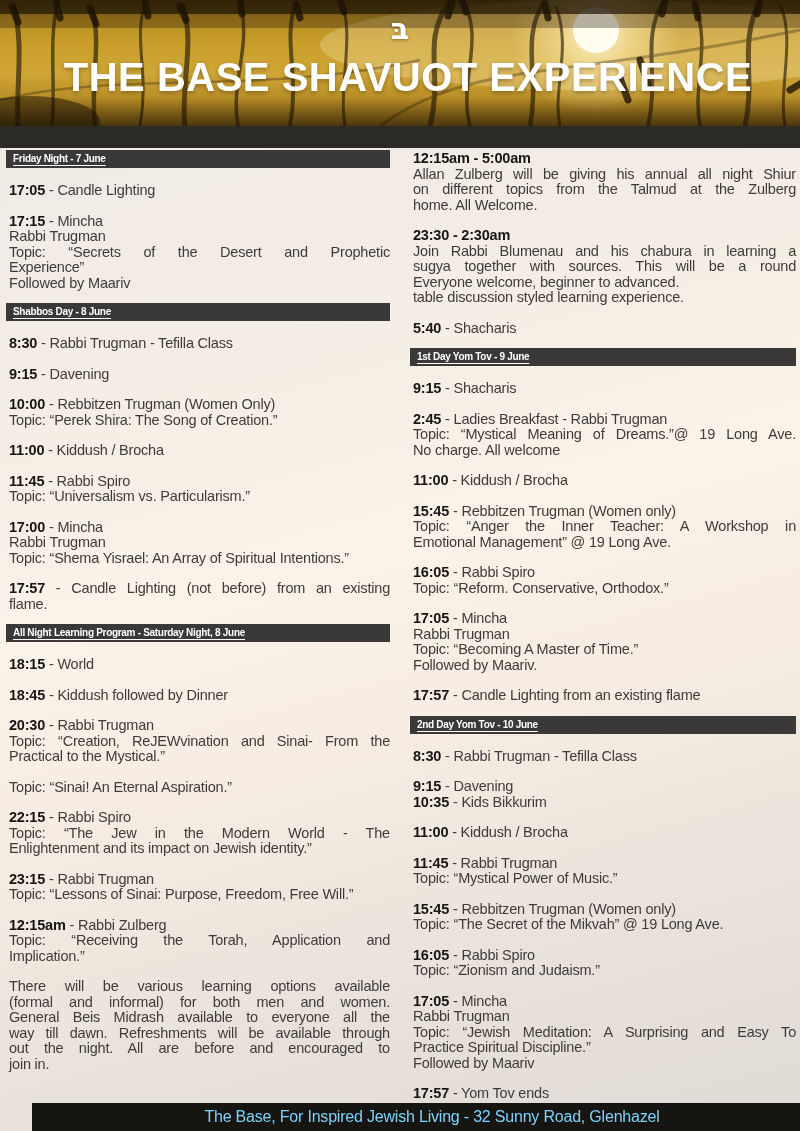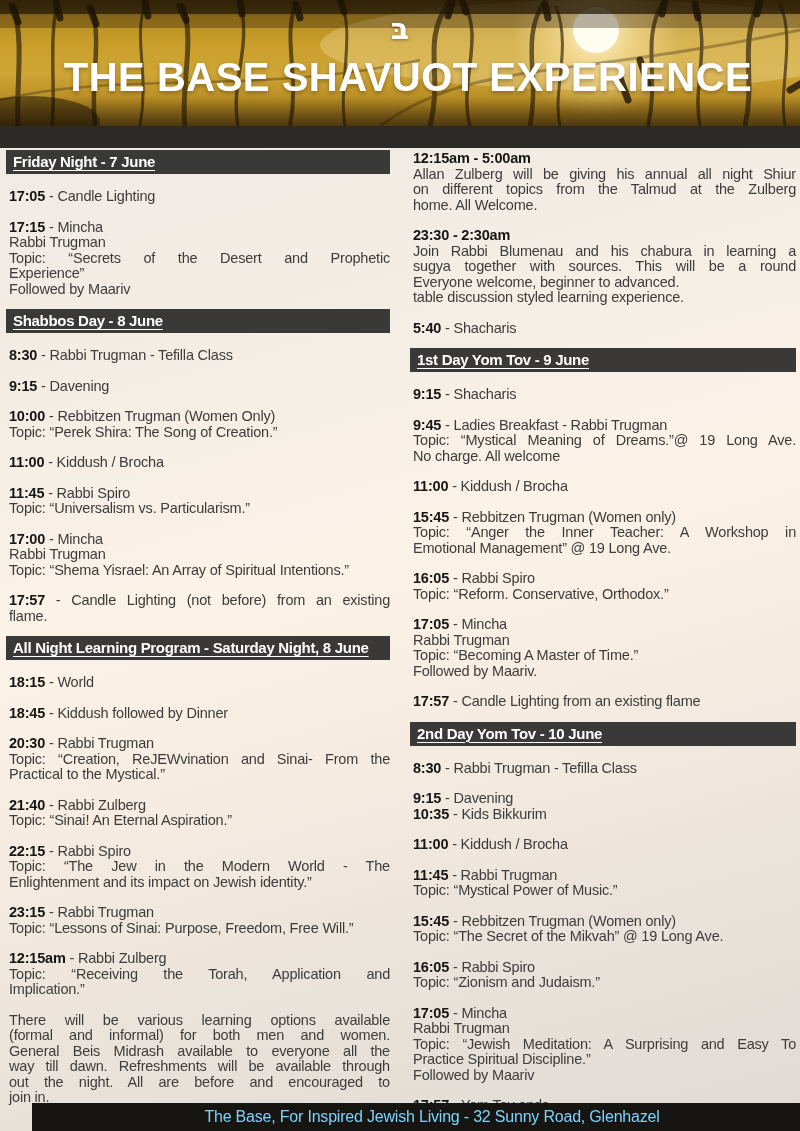--- a/index.html
+++ b/index.html
@@ -20,21 +20,21 @@
     position:absolute;top:55px;left:8px;width:100%;text-align:center;
     color:#ffffff;font-size:40px;font-weight:bold;letter-spacing:.5px;white-space:nowrap;
     text-shadow:0 2px 4px rgba(40,25,0,.35);
   }
   .strip{position:absolute;top:126px;left:0;width:800px;height:22px;background:#2c2a27;}
   
   .col{position:absolute;top:148px;color:#3e3c3a;}
   .col-left{left:6px;width:384px;}
   .col-right{left:410px;width:386px;}
   .bar{
-    background:#3a3938;color:#fff;font-weight:bold;font-size:15px;letter-spacing:-0.3px;
+    background:#3a3938;color:#fff;font-weight:bold;font-size:10px;letter-spacing:-0.3px;
     padding:3px 6px 4px 7px;margin:11px 0 12px 0;white-space:nowrap;
   }
   .col-left .bar:first-child{margin-top:2px;}
   .bar-text{text-decoration:underline;text-decoration-thickness:1px;text-underline-offset:3px;}
   .block{margin:0 0 12px 0;padding:3px 0 0 3px;}
   .row{font-size:14.5px;line-height:15.5px;letter-spacing:-0.2px;}
   .row b{color:#161514;}
   .row.j{text-align:justify;text-align-last:justify;}
   
   .footer{
@@ -167,21 +167,20 @@
       </div>
       <div class="block">
         <div class="row"><b>18:45</b><span> - Kiddush followed by Dinner</span></div>
       </div>
       <div class="block">
         <div class="row"><b>20:30</b><span> - Rabbi Trugman</span></div>
         <div class="row j"><span>Topic: “Creation, ReJEWvination and Sinai- From the</span></div>
         <div class="row"><span>Practical to the Mystical.”</span></div>
       </div>
       <div class="block">
-        <div class="row"><b>21:40</b><span> - Rabbi Zulberg</span></div>
         <div class="row"><span>Topic: “Sinai! An Eternal Aspiration.”</span></div>
       </div>
       <div class="block">
         <div class="row"><b>22:15</b><span> - Rabbi Spiro</span></div>
         <div class="row j"><span>Topic: “The Jew in the Modern World - The</span></div>
         <div class="row"><span>Enlightenment and its impact on Jewish identity.”</span></div>
       </div>
       <div class="block">
         <div class="row"><b>23:15</b><span> - Rabbi Trugman</span></div>
         <div class="row"><span>Topic: “Lessons of Sinai: Purpose, Freedom, Free Will.”</span></div>
@@ -215,21 +214,21 @@
         <div class="row"><span>table discussion styled learning experience.</span></div>
       </div>
       <div class="block">
         <div class="row"><b>5:40</b><span> - Shacharis</span></div>
       </div>
       <div class="bar"><span class="bar-text">1st Day Yom Tov - 9 June</span></div>
       <div class="block">
         <div class="row"><b>9:15</b><span> - Shacharis</span></div>
       </div>
       <div class="block">
-        <div class="row"><b>9:45</b><span> - Ladies Breakfast - Rabbi Trugman</span></div>
+        <div class="row"><b>2:45</b><span> - Ladies Breakfast - Rabbi Trugman</span></div>
         <div class="row j"><span>Topic: “Mystical Meaning of Dreams.”@ 19 Long Ave.</span></div>
         <div class="row"><span>No charge. All welcome</span></div>
       </div>
       <div class="block">
         <div class="row"><b>11:00</b><span> - Kiddush / Brocha</span></div>
       </div>
       <div class="block">
         <div class="row"><b>15:45</b><span> - Rebbitzen Trugman (Women only)</span></div>
         <div class="row j"><span>Topic: “Anger the Inner Teacher: A Workshop in</span></div>
         <div class="row"><span>Emotional Management” @ 19 Long Ave.</span></div>

